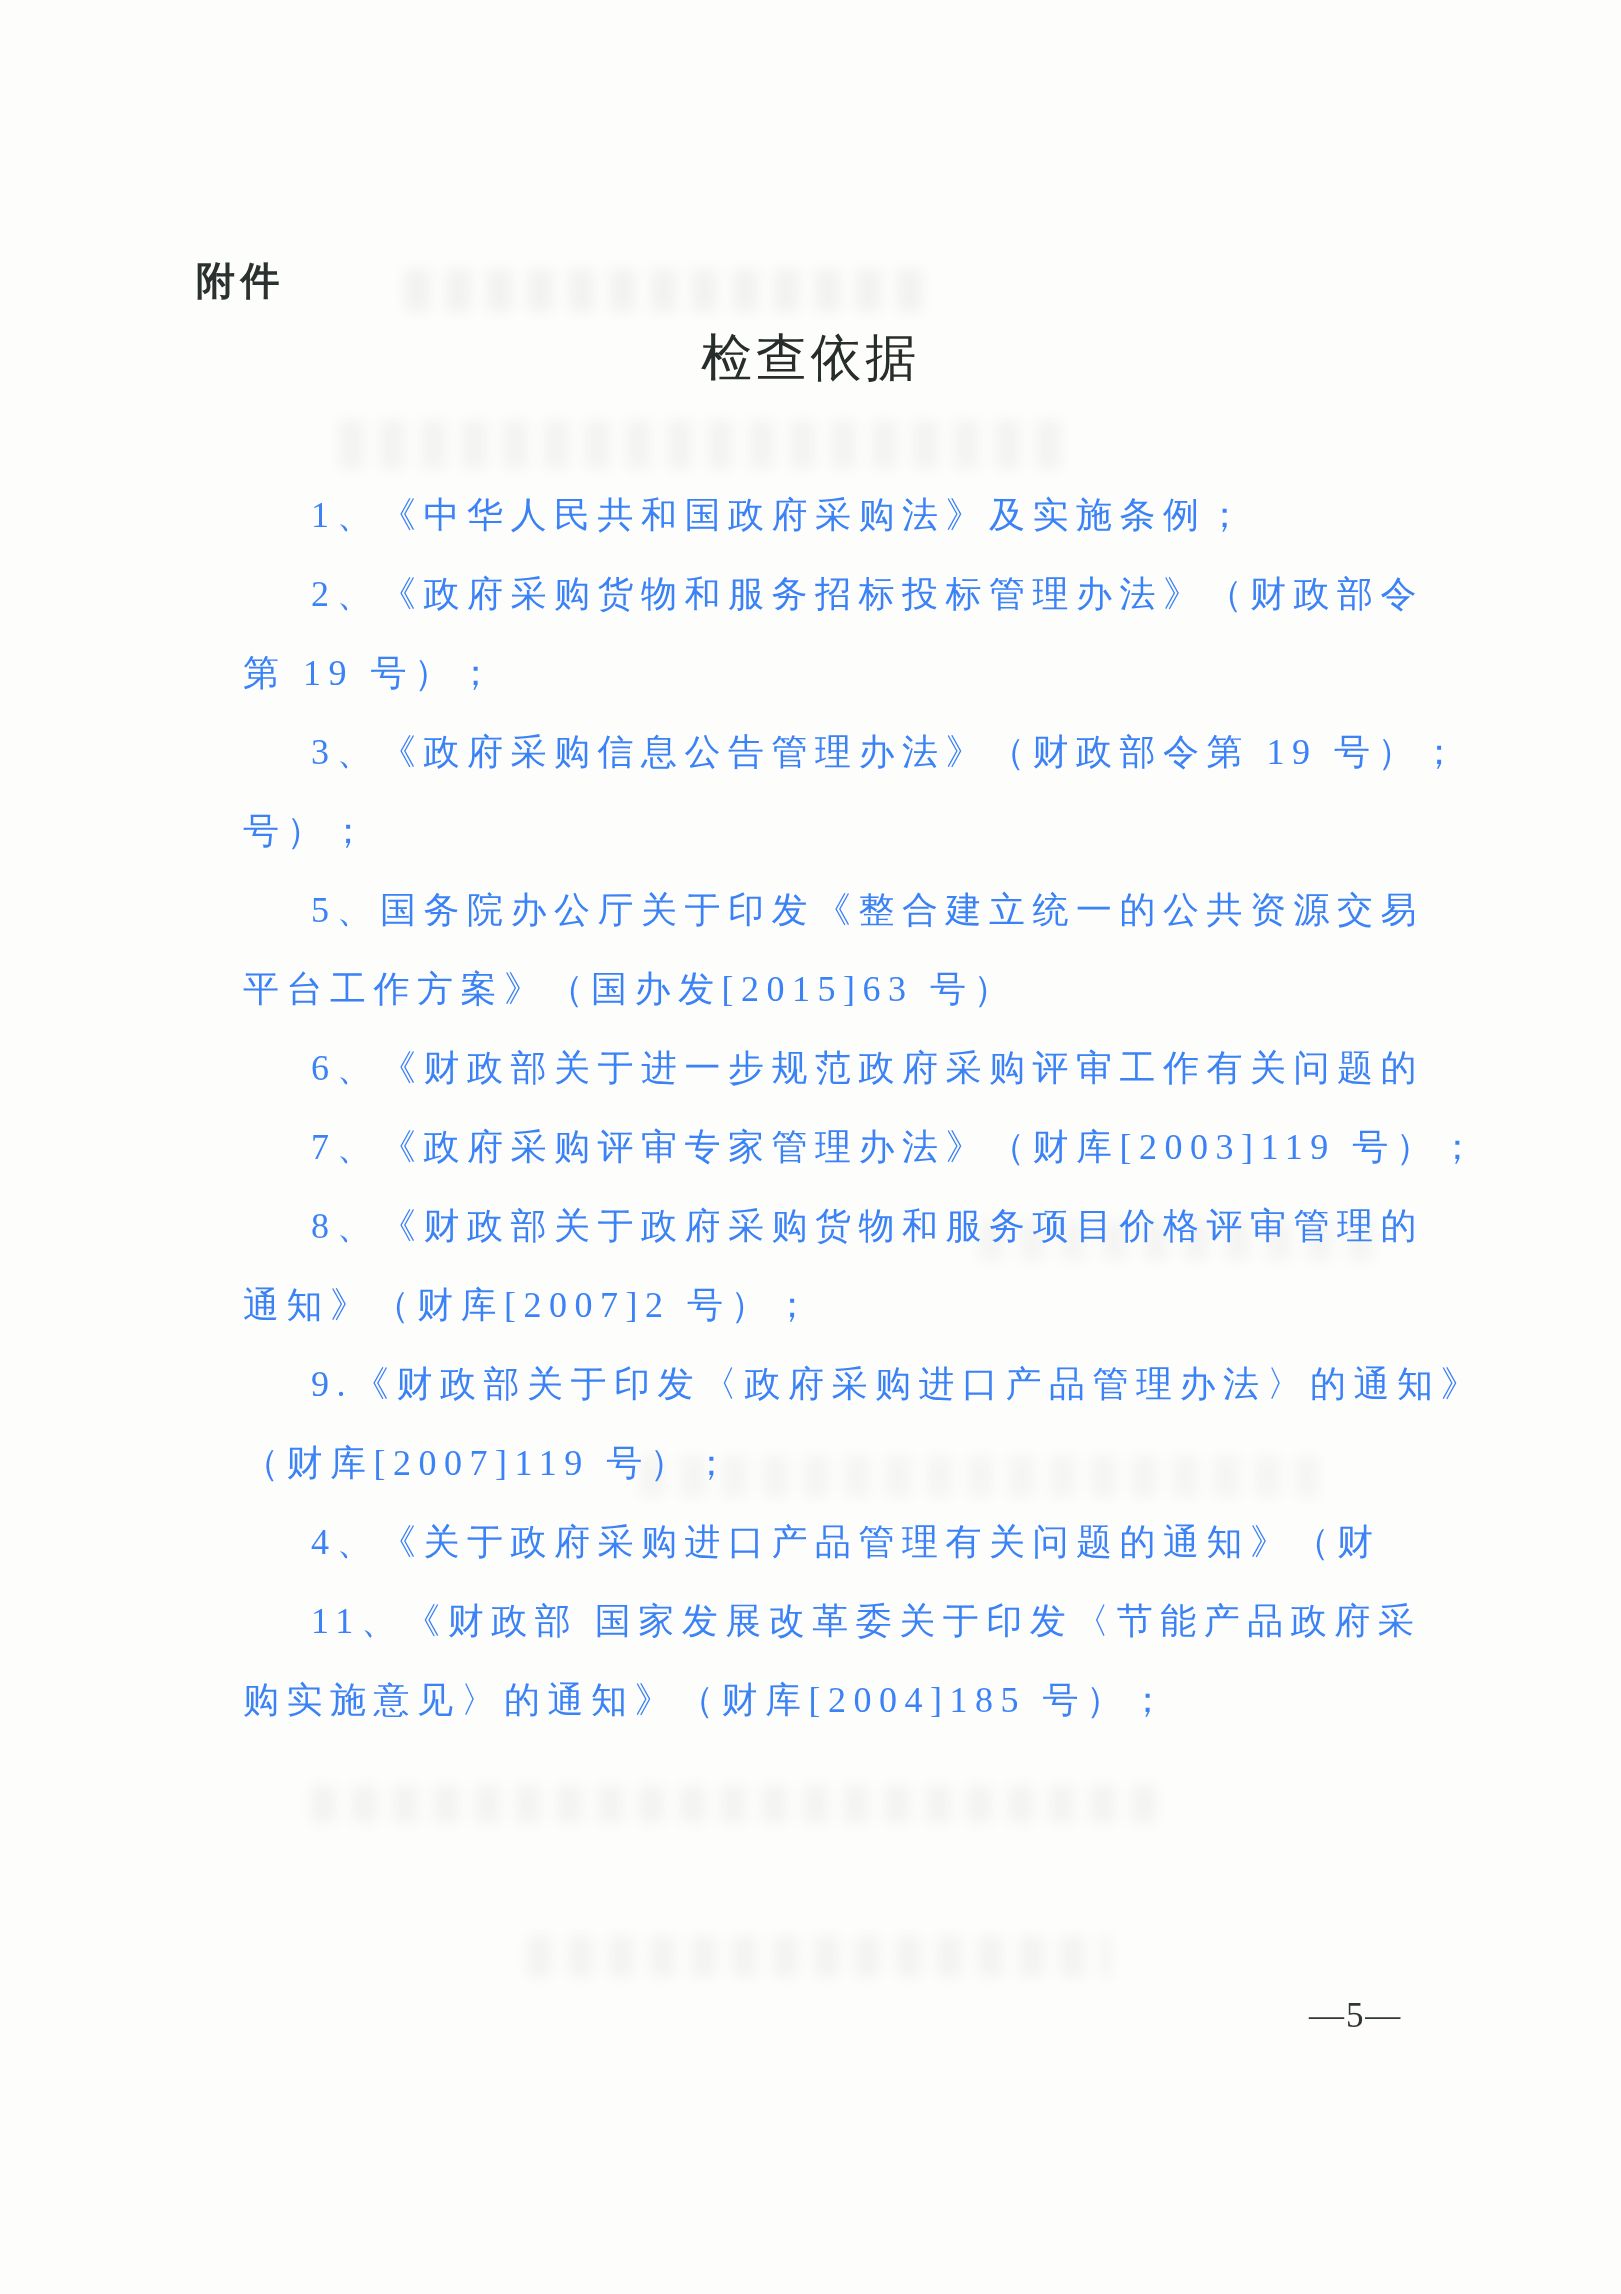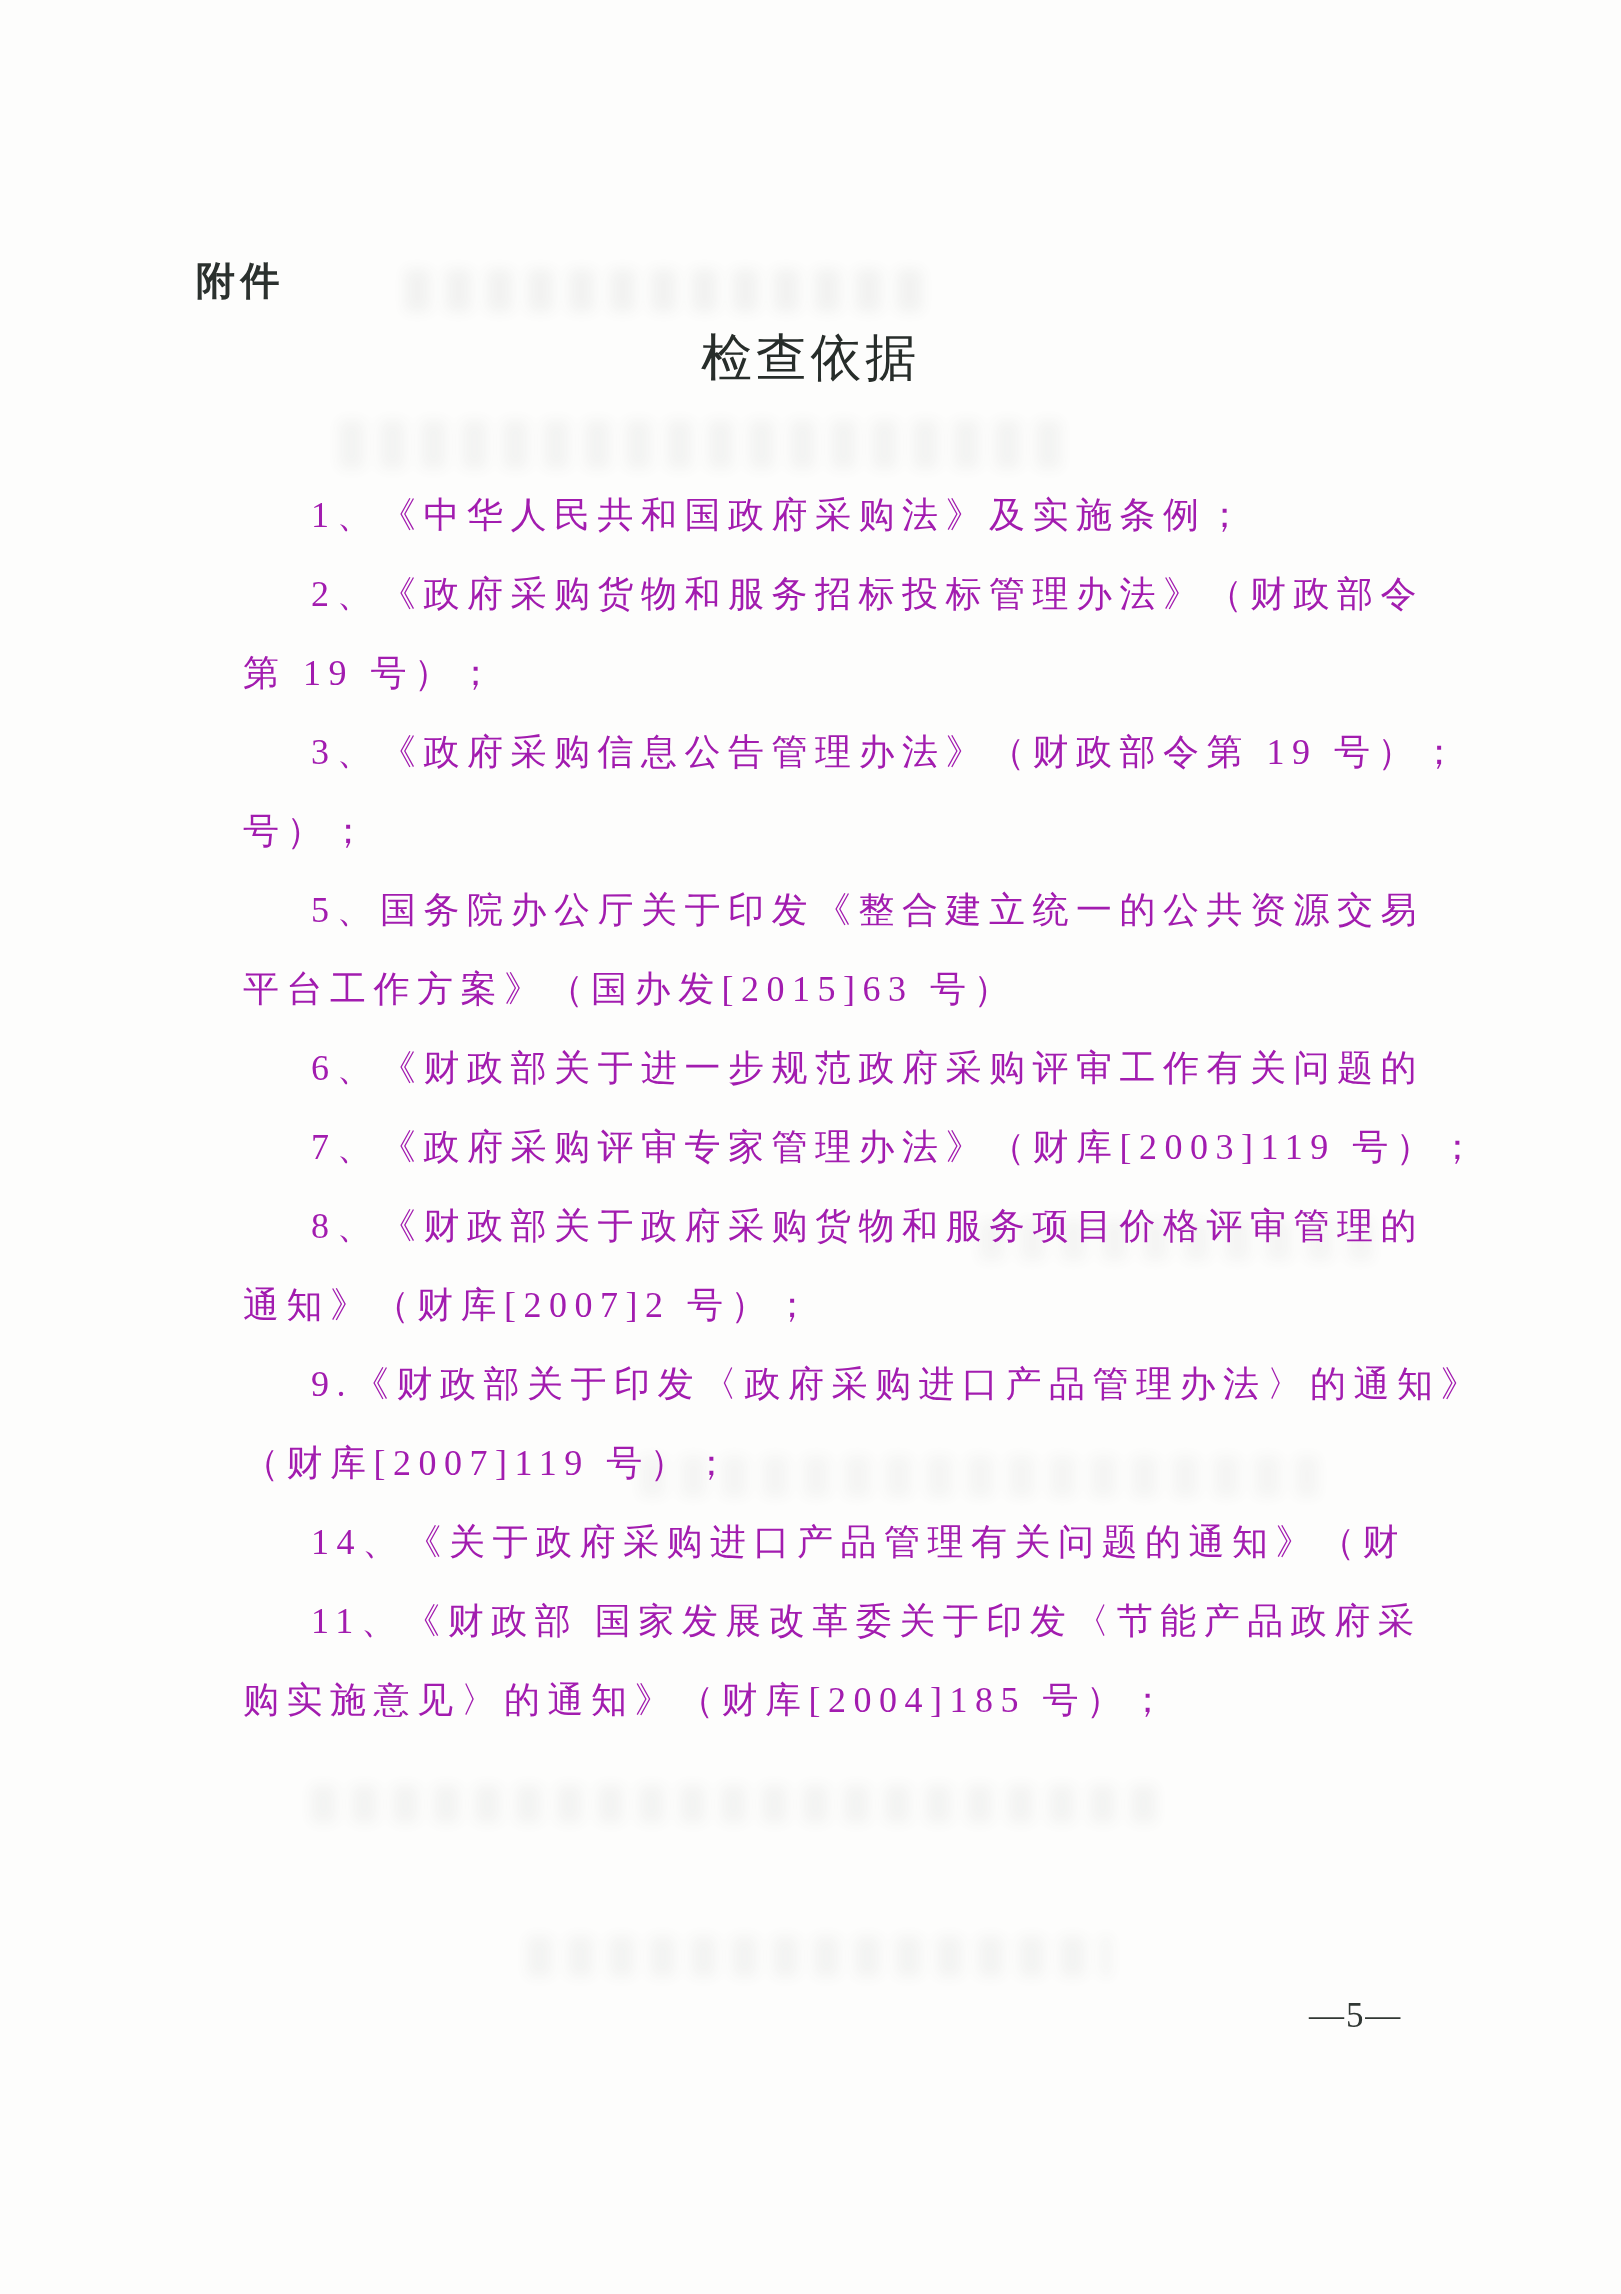--- a/index.html
+++ b/index.html
@@ -41,21 +41,21 @@
     left: 243px;
     top: 476px;
     width: 1168px;
   }
   .line {
     height: 79px;
     line-height: 79px;
     font-size: 36px;
     letter-spacing: 7.5px;
     white-space: nowrap;
-    color: #a21caf;
+    color: #3b82f6;
   }
   .line.ind {
     text-indent: 68px;
   }
   .page-number {
     position: absolute;
     left: 1309px;
     top: 1996px;
     font-size: 35px;
     letter-spacing: 1.9px;
@@ -103,21 +103,21 @@
     <div class="line ind">3、《政府采购信息公告管理办法》（财政部令第 19 号）；</div>
     <div class="line">号）；</div>
     <div class="line ind">5、国务院办公厅关于印发《整合建立统一的公共资源交易</div>
     <div class="line">平台工作方案》（国办发[2015]63 号）</div>
     <div class="line ind">6、《财政部关于进一步规范政府采购评审工作有关问题的</div>
     <div class="line ind">7、《政府采购评审专家管理办法》（财库[2003]119 号）；</div>
     <div class="line ind">8、《财政部关于政府采购货物和服务项目价格评审管理的</div>
     <div class="line">通知》（财库[2007]2 号）；</div>
     <div class="line ind">9.《财政部关于印发〈政府采购进口产品管理办法〉的通知》</div>
     <div class="line">（财库[2007]119 号）；</div>
-    <div class="line ind">14、《关于政府采购进口产品管理有关问题的通知》（财</div>
+    <div class="line ind">4、《关于政府采购进口产品管理有关问题的通知》（财</div>
     <div class="line ind">11、《财政部 国家发展改革委关于印发〈节能产品政府采</div>
     <div class="line">购实施意见〉的通知》（财库[2004]185 号）；</div>
   </div>
 
   <div class="page-number">—5—</div>
 
 </div>
 
 
 </body></html>

